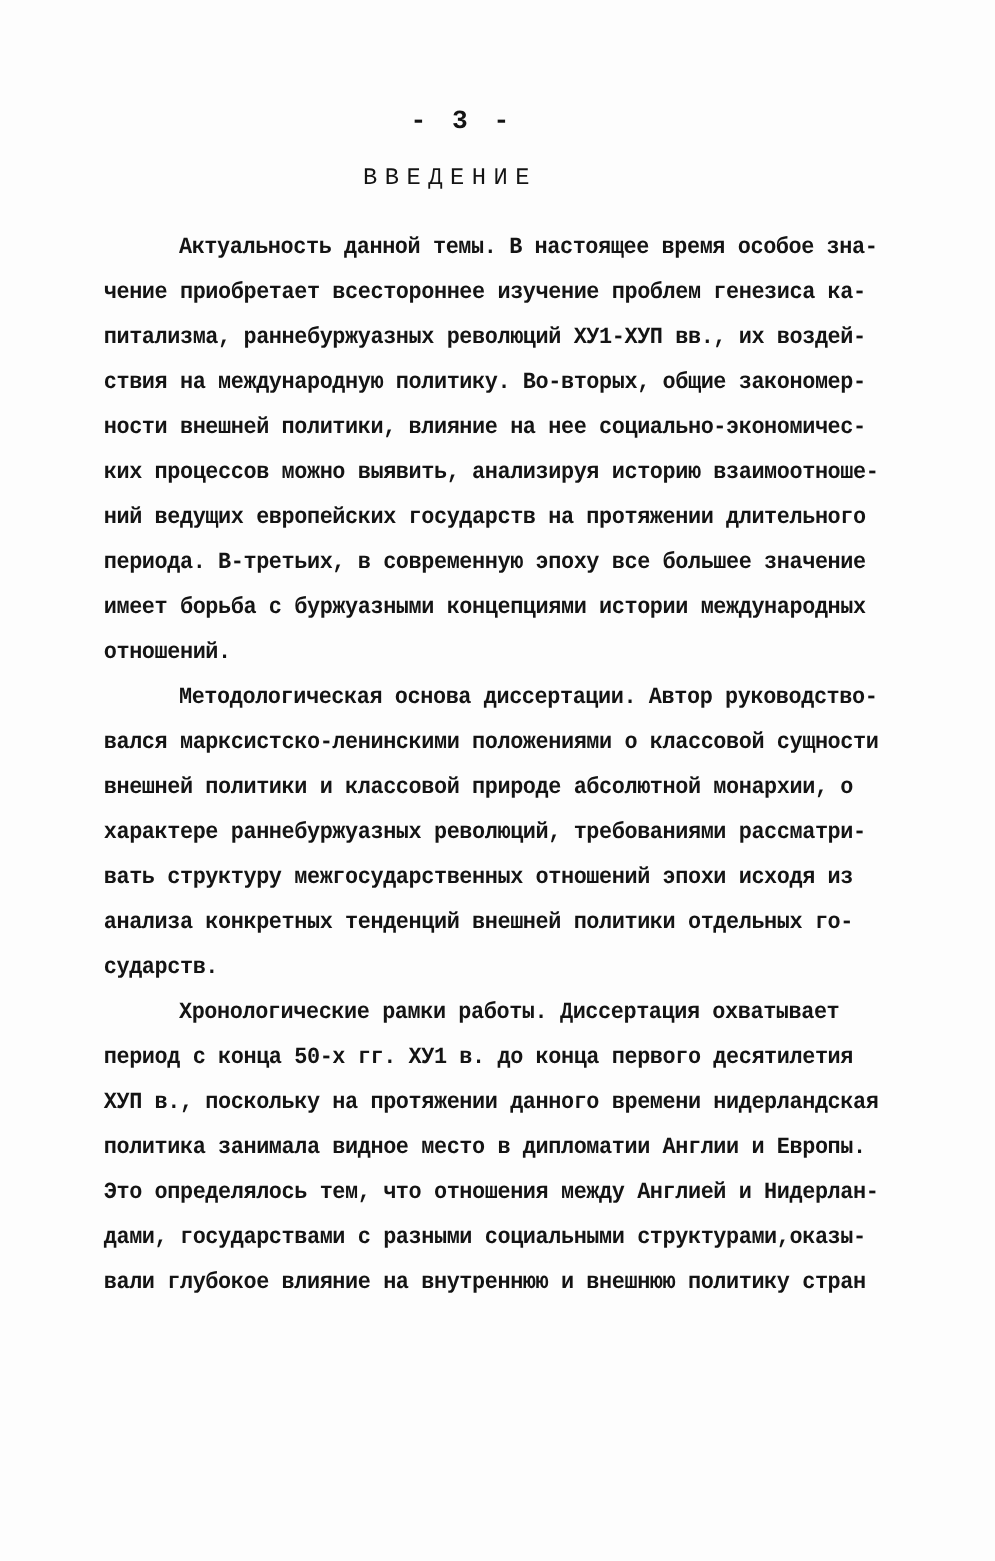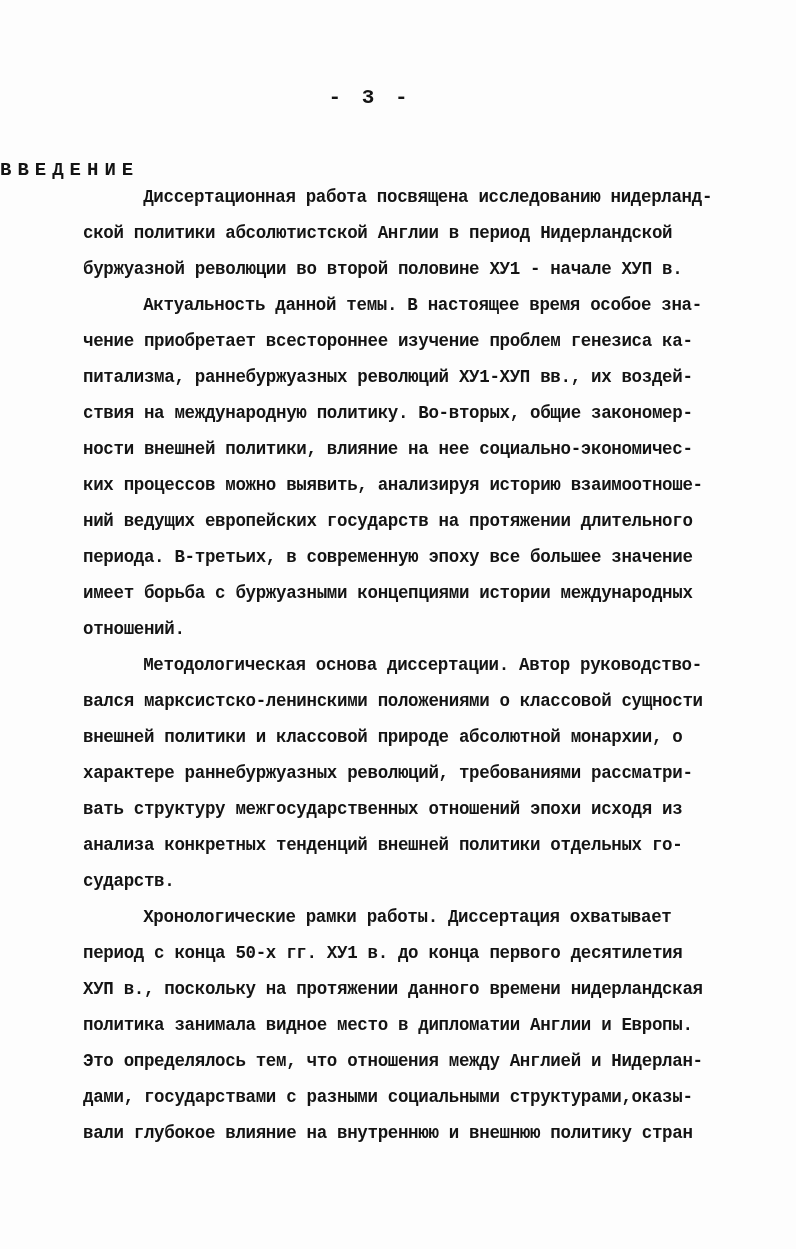--- a/index.html
+++ b/index.html
@@ -29,24 +29,24 @@
       text-align: center;
       font-size: 21px;
       font-weight: bold;
       letter-spacing: 4px;
     }
     .heading {
       position: absolute;
       top: 131px;
       left: 0;
       width: 720px;
+      text-align: center;
       font-size: 19px;
-      font-weight: bold;
+      font-weight: normal;
       letter-spacing: 6px;
-      margin-top: 28px;
     }
     .body-text {
       position: absolute;
       top: 180px;
       left: 83px;
       width: 680px;
     }
     .line {
       height: 36px;
       line-height: 36px;
@@ -63,25 +63,20 @@
   </style>
 </head>
 <body>
 
 <div class="page">
   <div class="page-number">- 3 -</div>
   <div class="heading">ВВЕДЕНИЕ</div>
 
   <div class="body-text">
 
-    <div>
-      <div class="line indent">Диссертационная работа посвящена исследованию нидерланд-</div>
-      <div class="line">ской политики абсолютистской Англии в период Нидерландской</div>
-      <div class="line">буржуазной революции во второй половине ХУ1 - начале ХУП в.</div>
-    </div>
 
     <div>
       <div class="line indent">Актуальность данной темы. В настоящее время особое зна-</div>
       <div class="line">чение приобретает всестороннее изучение проблем генезиса ка-</div>
       <div class="line">питализма, раннебуржуазных революций ХУ1-ХУП вв., их воздей-</div>
       <div class="line">ствия на международную политику. Во-вторых, общие закономер-</div>
       <div class="line">ности внешней политики, влияние на нее социально-экономичес-</div>
       <div class="line">ких процессов можно выявить, анализируя историю взаимоотноше-</div>
       <div class="line">ний ведущих европейских государств на протяжении длительного</div>
       <div class="line">периода. В-третьих, в современную эпоху все большее значение</div>

